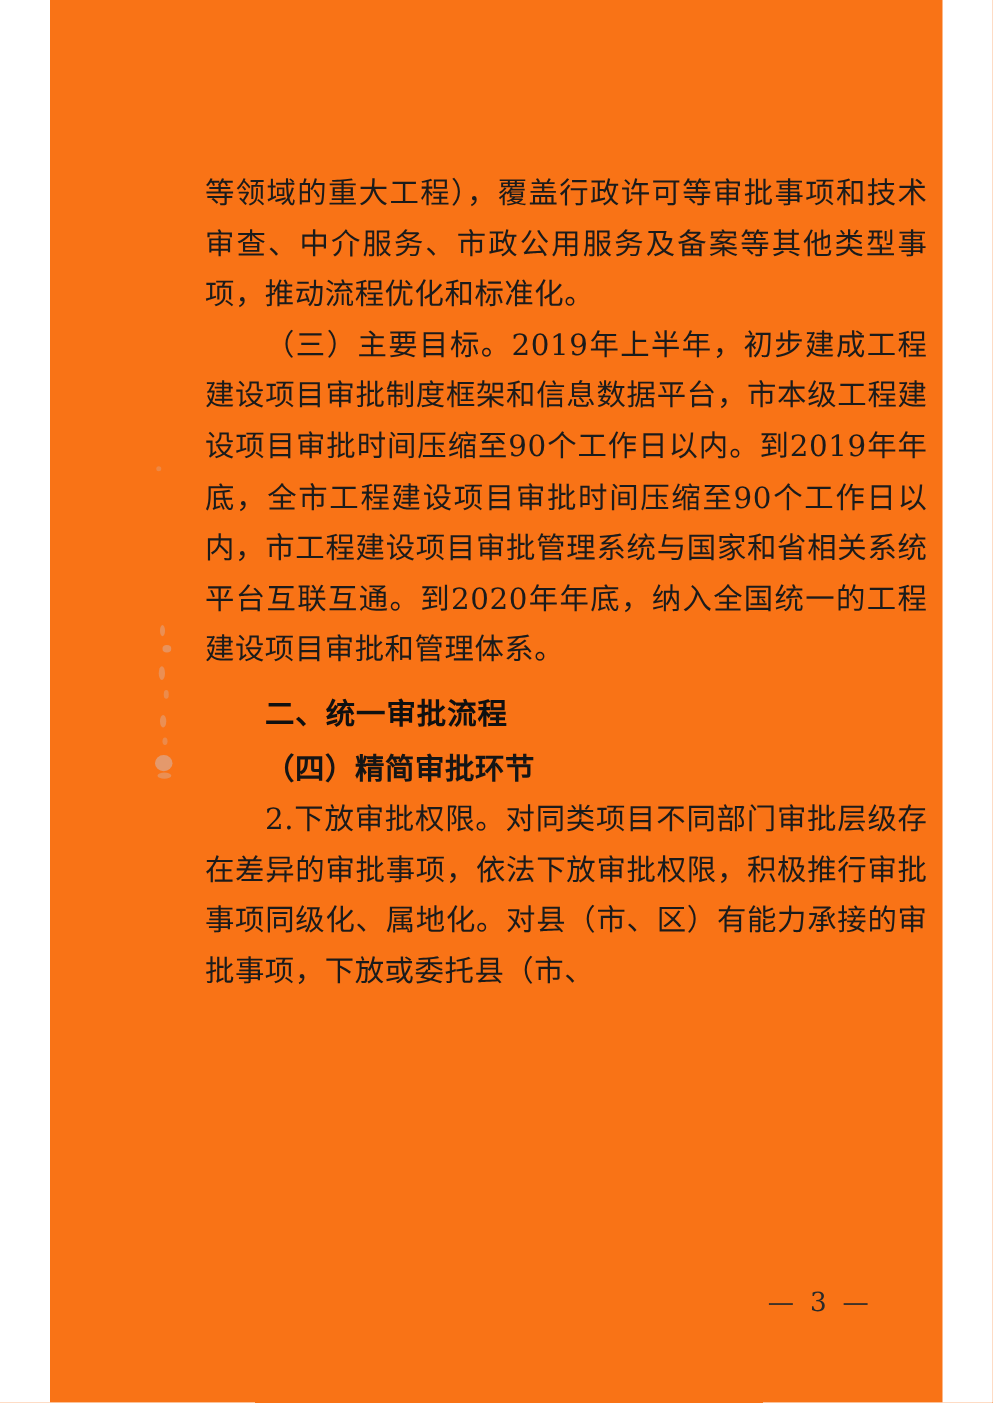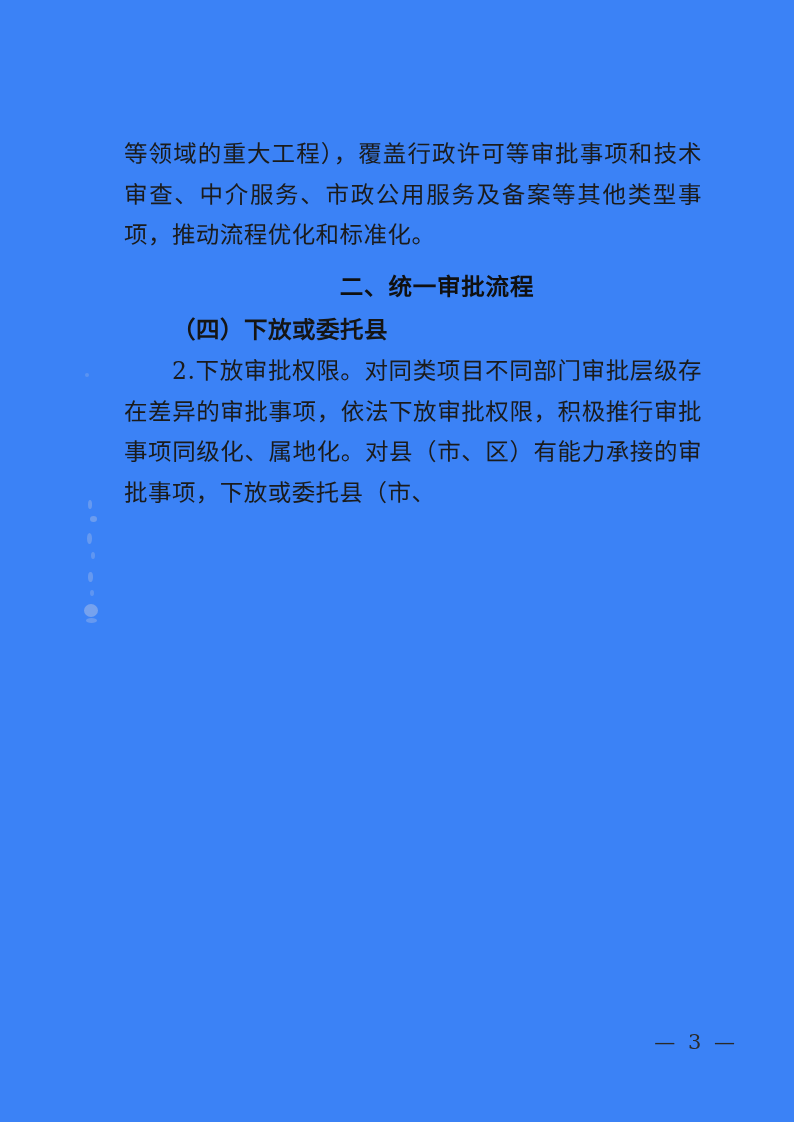--- a/index.html
+++ b/index.html
@@ -6,23 +6,23 @@
   html, body {
     margin: 0;
     padding: 0;
     background: #ffffff;
   }
   body {
     font-family: "DejaVu Serif", serif;
   }
   .page {
     position: relative;
-    width: 794px;
+    width: 714px;
     height: 1122px;
-    background: #3b82f6;
+    background: #f97316;
     overflow: hidden;
     margin: 0 auto;
   }
 
   
   .scan-smudge {
     position: absolute;
     pointer-events: none;
     background: #c9cfe4;
     opacity: .30;
@@ -65,21 +65,20 @@
   .heading {
     margin: 0;
     padding-top: 11px;
     font-family: "DejaVu Sans", sans-serif;
     font-size: 23.5px;
     line-height: 40.6px;
     font-weight: bold;
     letter-spacing: 0.8px;
     color: #101010;
     text-indent: 48px;
-    text-align: center;
   }
   .subheading {
     margin: 0;
     padding-top: 3px;
     font-family: "DejaVu Serif", serif;
     font-size: 23.5px;
     line-height: 40.6px;
     font-weight: bold;
     letter-spacing: 0.5px;
     color: #151515;
@@ -110,24 +109,25 @@
   <div class="scan-smudge s4"></div>
   <div class="scan-smudge s5"></div>
   <div class="scan-smudge s6"></div>
   <div class="scan-smudge s7"></div>
   <div class="scan-smudge s8"></div>
 
   <div class="doc-body">
 
     <p class="para">等领域的重大工程），覆盖行政许可等审批事项和技术审查、中介服务、市政公用服务及备案等其他类型事项，推动流程优化和标准化。</p>
 
+    <p class="para indent">（三）主要目标。2019年上半年，初步建成工程建设项目审批制度框架和信息数据平台，市本级工程建设项目审批时间压缩至90个工作日以内。到2019年年底，全市工程建设项目审批时间压缩至90个工作日以内，市工程建设项目审批管理系统与国家和省相关系统平台互联互通。到2020年年底，纳入全国统一的工程建设项目审批和管理体系。</p>
 
     <h2 class="heading">二、统一审批流程</h2>
 
-    <h3 class="subheading">（四）下放或委托县</h3>
+    <h3 class="subheading">（四）精简审批环节</h3>
 
 
     <p class="para indent">2.下放审批权限。对同类项目不同部门审批层级存在差异的审批事项，依法下放审批权限，积极推行审批事项同级化、属地化。对县（市、区）有能力承接的审批事项，下放或委托县（市、</p>
 
   </div>
 
   <div class="page-number">— 3 —</div>
 
 </div>
 

